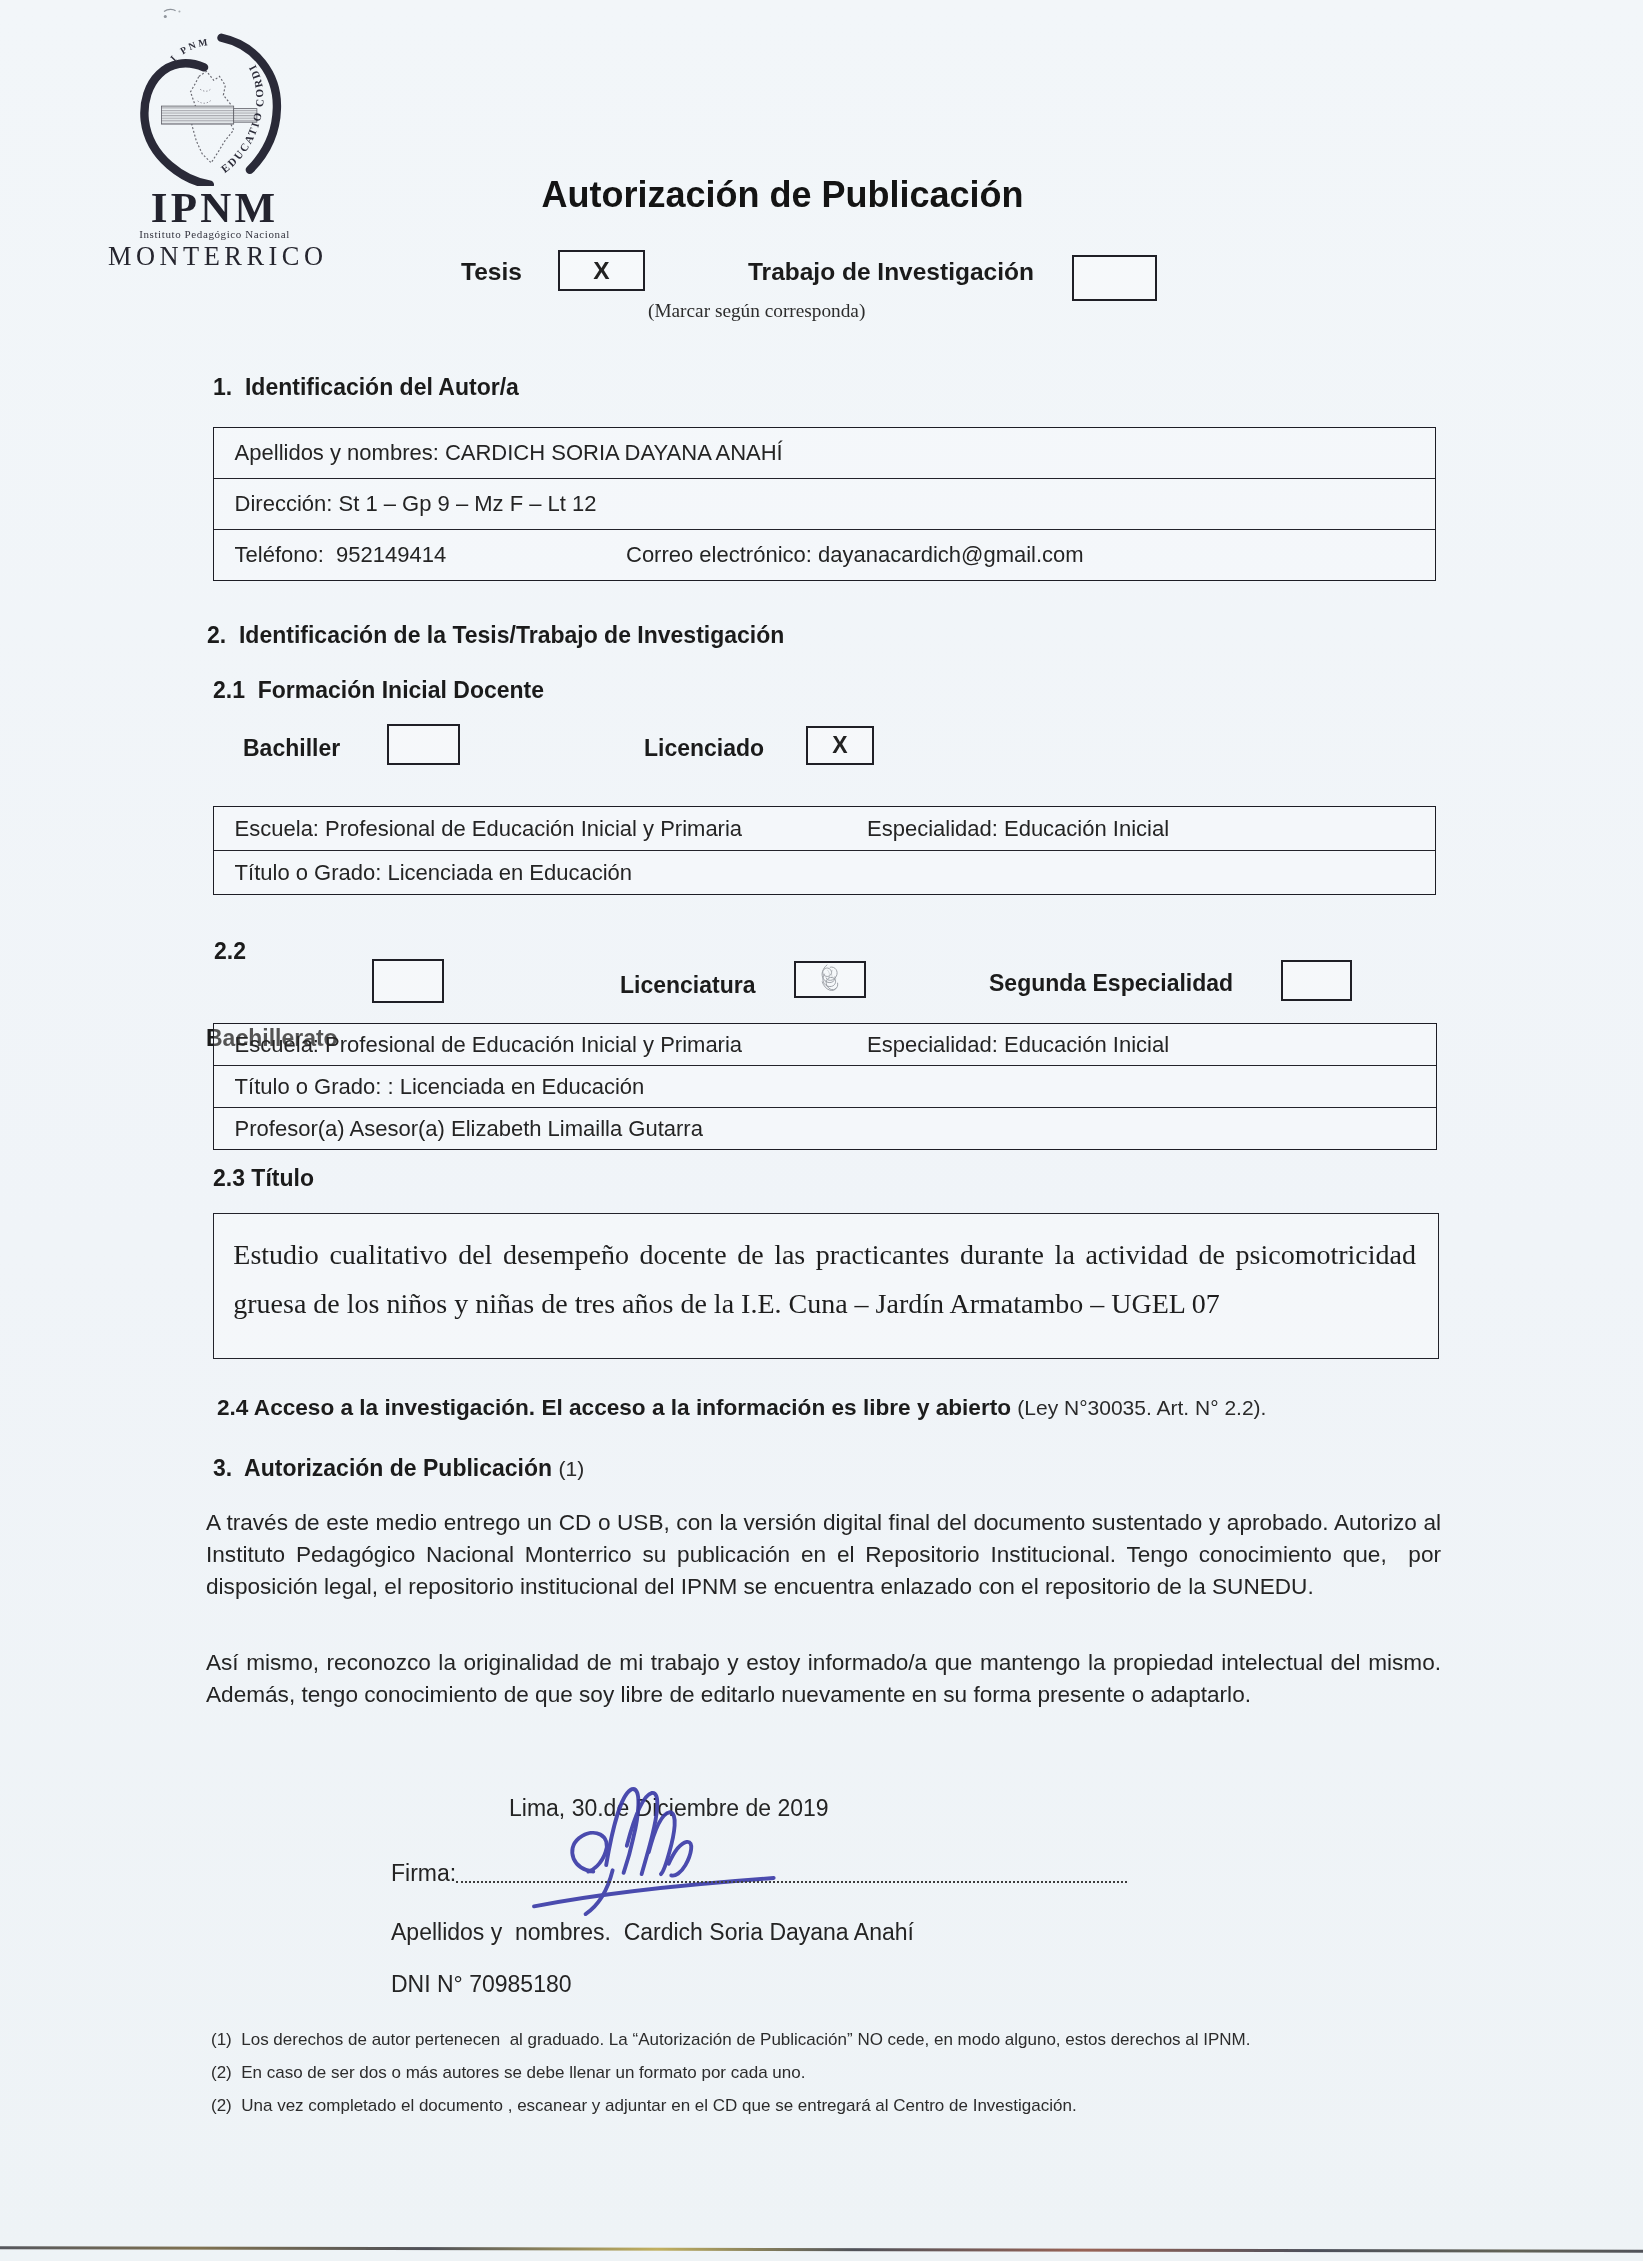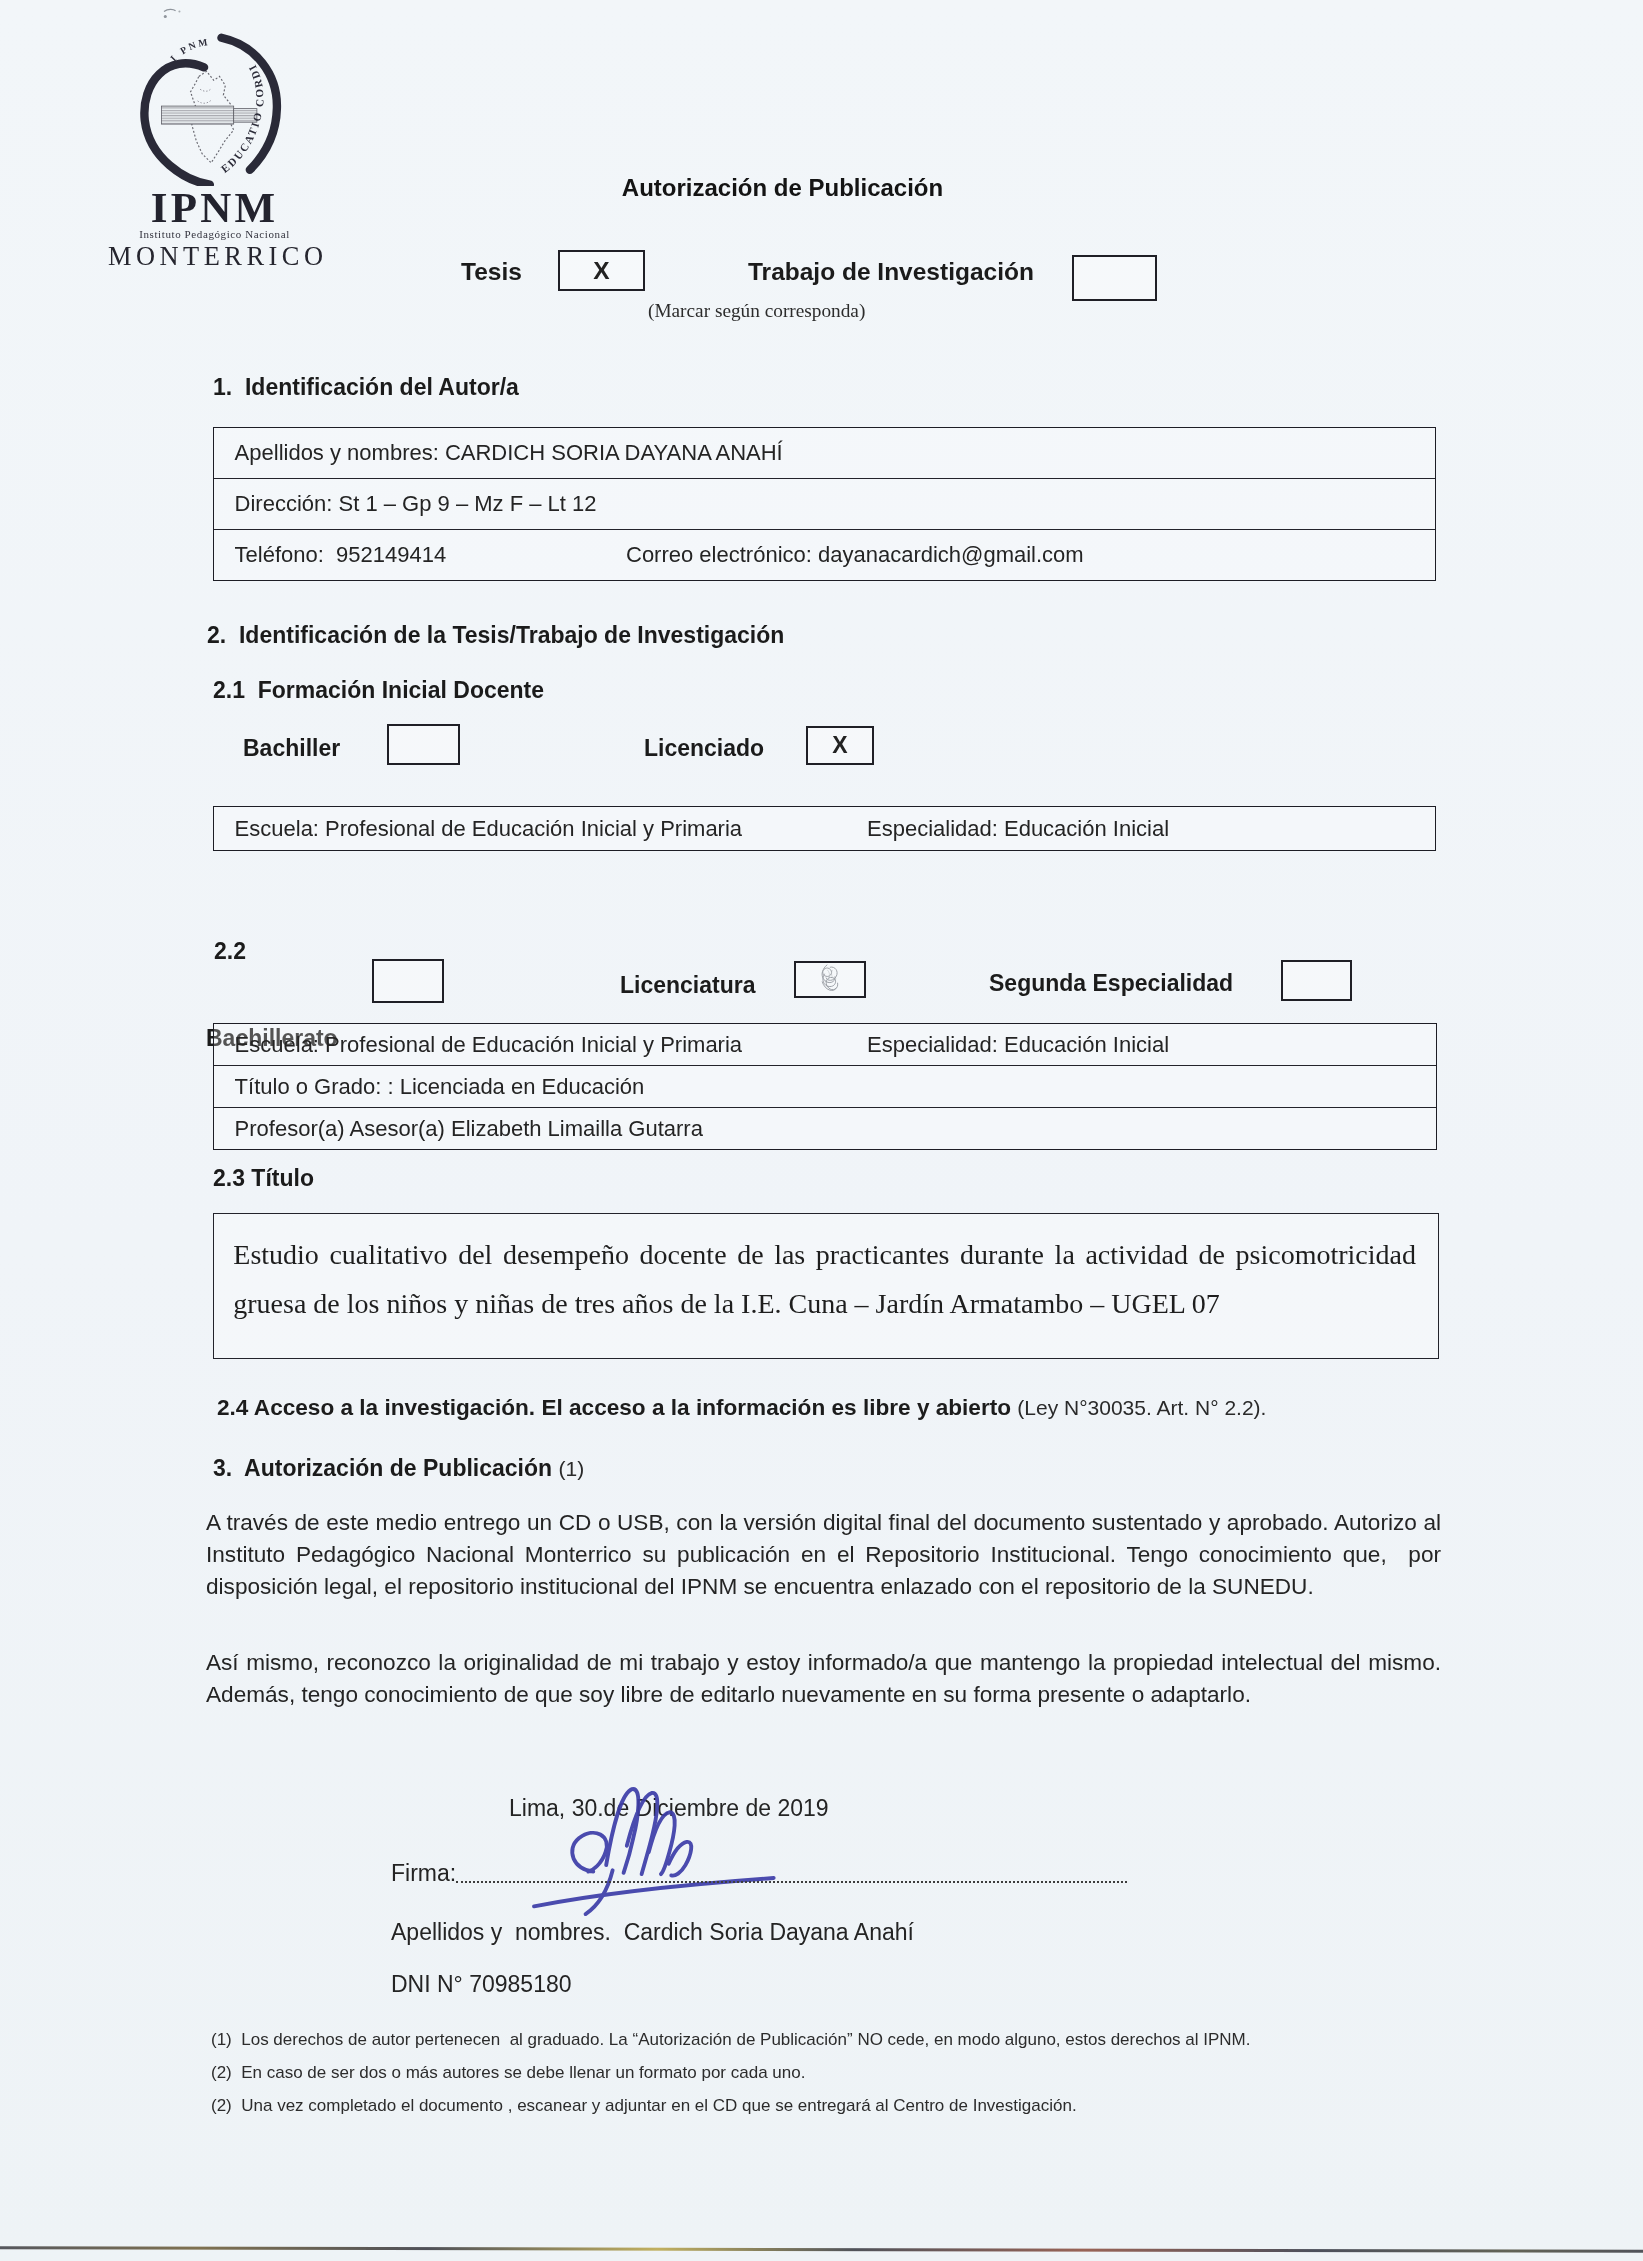--- a/index.html
+++ b/index.html
@@ -10,21 +10,21 @@
   }
   .abs{position:absolute;}
   .pre{white-space:pre-wrap;}
   .bold{font-weight:700;color:#1c1c1c;}
   
   .logo-block{left:108px;top:30px;width:213px;text-align:center;color:#26262f;}
   .logo-acronym{font-family:"Liberation Serif",serif;font-weight:700;font-size:43px;letter-spacing:3.2px;line-height:39px;color:#23232e;}
   .logo-inst{font-family:"Liberation Serif",serif;font-size:11px;letter-spacing:0.6px;margin-top:1.3px;color:#33333e;}
   .logo-city{font-family:"Liberation Serif",serif;font-size:26.4px;letter-spacing:4.5px;margin-top:0.6px;color:#26262f;}
   
-  .doc-title{left:354px;top:174px;width:857px;text-align:center;font-size:24px;font-weight:700;color:#141414;}
+  .doc-title{left:354px;top:174px;width:857px;text-align:center;font-size:36px;font-weight:700;color:#141414;}
   .type-label{font-size:24.5px;font-weight:700;color:#1b1b1b;}
   .checkbox{border:2.6px solid #1f1f26;background:rgba(255,255,255,.35);
     display:flex;align-items:center;justify-content:center;font-size:24.5px;font-weight:700;color:#222;}
   .note{font-size:19.3px;color:#2c2c2c;}
   
   .h-num{font-size:23px;font-weight:700;color:#1b1b1b;}
   
   .tbl{border:1.9px solid #1d1d25;background:rgba(255,255,255,.25);}
   .tbl .row{position:relative;border-bottom:1.9px solid #23232b;display:flex;align-items:center;
     padding-left:20.6px;font-size:22px;color:#242424;}
@@ -133,20 +133,23 @@
   </div>
   <div class="abs type-label" style="left:644px;top:735px;font-size:23px;">Licenciado</div>
   <div class="abs checkbox" style="left:806px;top:726px;width:68px;height:39px;box-sizing:border-box;font-size:23px;">
     <span>X</span>
   </div>
 
   <div class="abs tbl" style="left:213px;top:806px;width:1221px;">
     <div class="row" style="height:43px;">
       <span>Escuela: Profesional de Educación Inicial y Primaria</span>
       <span class="cell-right">Especialidad: Educación Inicial</span>
+    </div>
+    <div class="row" style="height:43px;">
+      <span>Título o Grado: Licenciada en Educación</span>
     </div>
   </div>
 
   <div class="abs h-num" style="left:214px;top:938px;">2.2</div>
 
   <div class="abs type-label" style="left:206px;top:1025px;font-size:23px;">Bachillerato</div>
   <div class="abs checkbox" style="left:372px;top:959px;width:72px;height:44px;box-sizing:border-box;">
     <span></span>
   </div>
 

